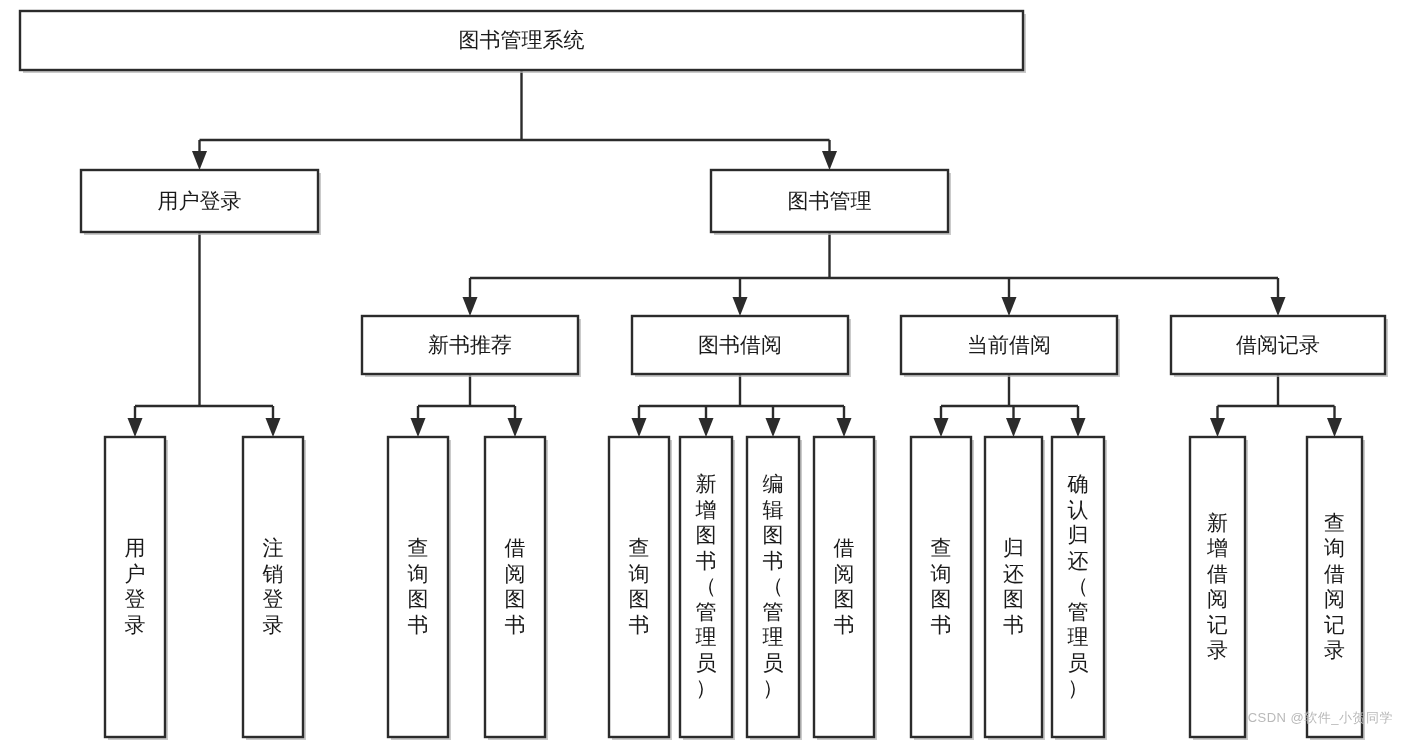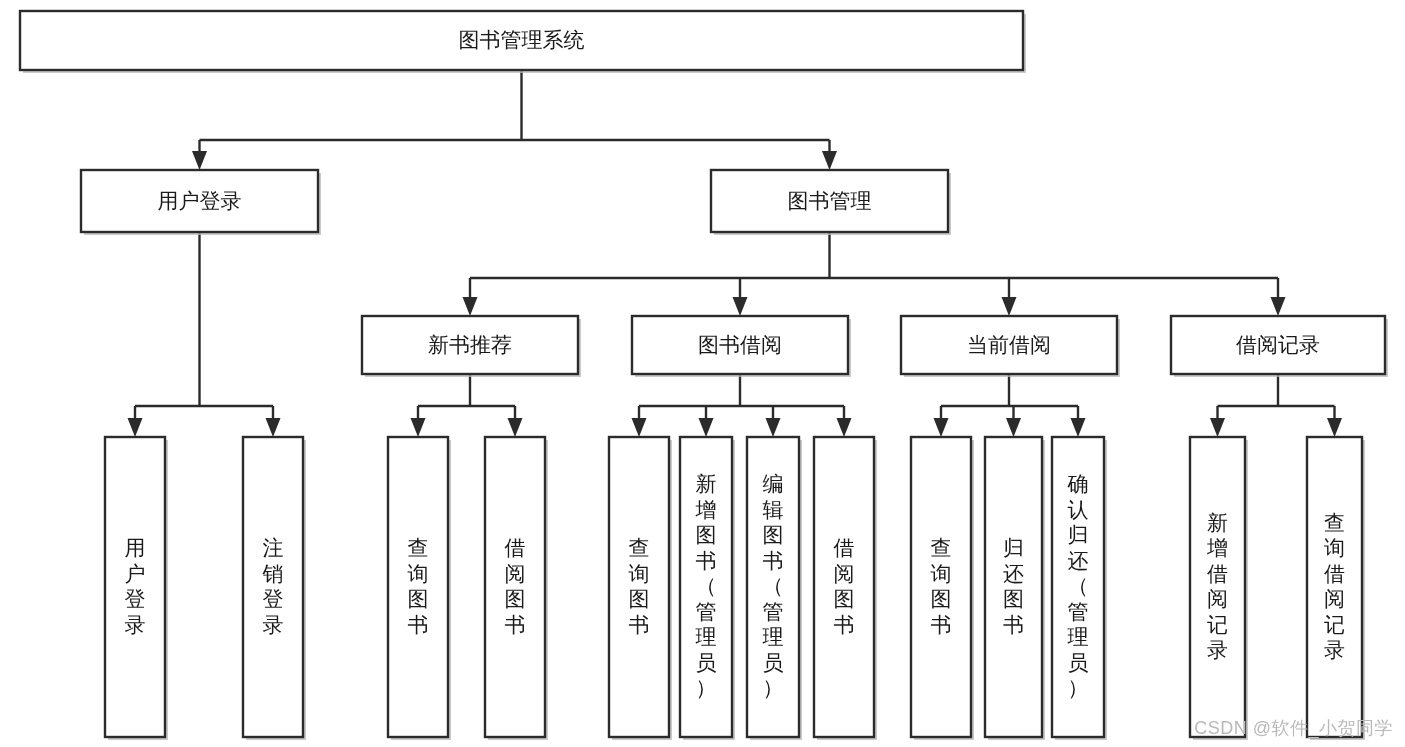--- a/index.html
+++ b/index.html
@@ -55,23 +55,23 @@
   }
   .node-label-v {
     font-family: "Liberation Sans", "DejaVu Sans", sans-serif;
     font-size: 21px;
     fill: #1a1a1a;
     text-anchor: middle;
   }
   .watermark {
     position: absolute;
     right: 12px;
-    bottom: 7px;
-    font-family: "Liberation Sans", "DejaVu Sans", sans-serif;
-    font-size: 18px;
+    bottom: 20px;
+    font-family: "Liberation Sans", "DejaVu Sans", sans-serif;
+    font-size: 13px;
     color: #b9b9b9;
     letter-spacing: 0.5px;
     white-space: nowrap;
     user-select: none;
   }
 </style>
 </head>
 <body>
 
 <div id="diagram-root">

